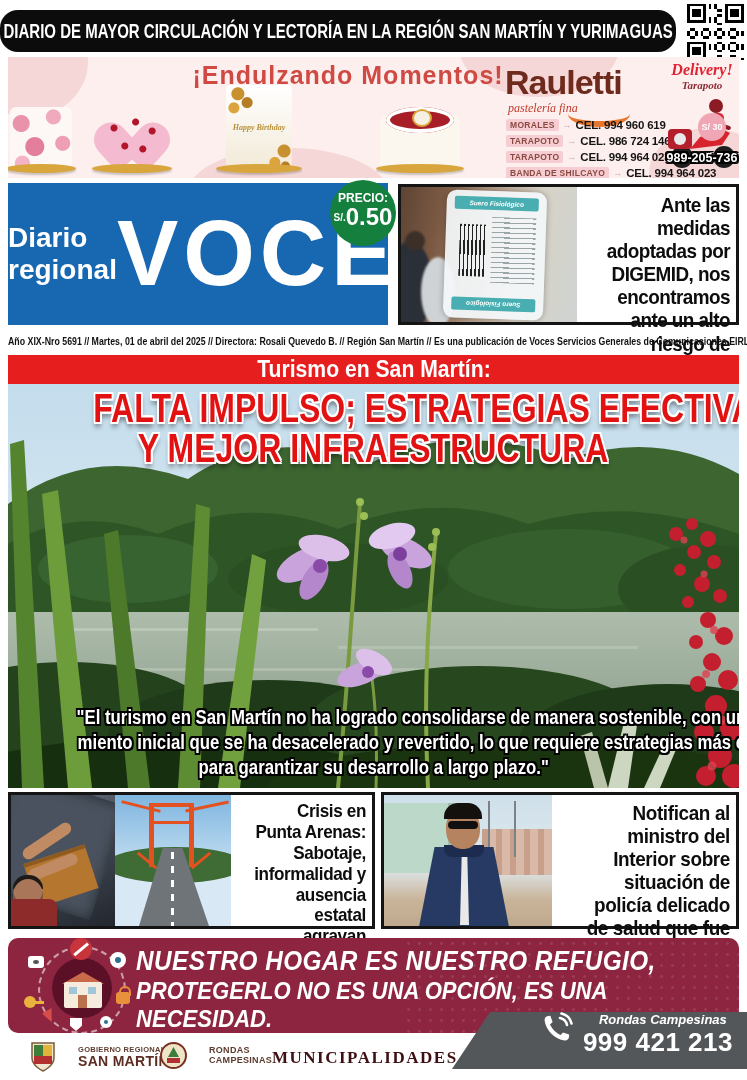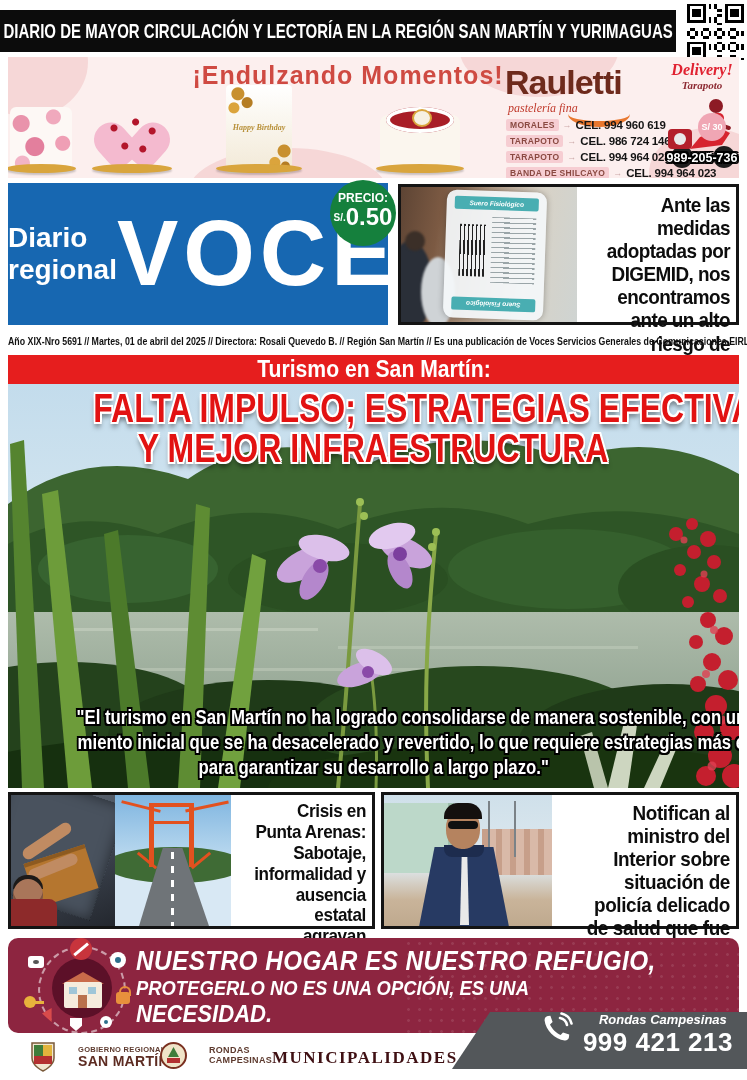--- a/index.html
+++ b/index.html
@@ -9,21 +9,21 @@
   .cond{display:inline-block;white-space:nowrap;transform:scaleX(var(--sx,.85));transform-origin:center center;}
   .cond-l{transform-origin:left center;}
   .cond-r{transform-origin:right center;}
   .ow{text-shadow:-2px -2px 0 #fff,2px -2px 0 #fff,-2px 2px 0 #fff,2px 2px 0 #fff,
       -2px 0 0 #fff,2px 0 0 #fff,0 -2px 0 #fff,0 2px 0 #fff,0 5px 6px rgba(0,0,0,.5);}
   .ob{text-shadow:-2px -2px 0 #000,2px -2px 0 #000,-2px 2px 0 #000,2px 2px 0 #000,
       -2px 0 0 #000,2px 0 0 #000,0 -2px 0 #000,0 2px 0 #000;}
 
   
   .top-banner{left:0;top:10px;width:676px;height:42px;background:#0c0c0c;color:#fff;
-    display:flex;align-items:center;justify-content:center;font-weight:bold;font-size:20px;}
+    display:flex;align-items:center;justify-content:center;font-weight:bold;font-size:20px;border-radius:18px;}
   .qr{left:686px;top:2px;width:59px;height:60px;background:#fff;padding:1px;box-sizing:border-box;}
 
   
   .ad{left:8px;top:57px;width:731px;height:121px;background:#fcefee;overflow:hidden;}
   .blob{position:absolute;background:#f6d7d7;border-radius:50%;}
   .ad-slogan{position:absolute;left:110px;top:4px;width:460px;text-align:center;
     color:#cf4a42;font-size:25px;font-weight:bold;letter-spacing:1px;}
   .cake{position:absolute;bottom:5px;}
   .plate{position:absolute;bottom:0;left:50%;transform:translateX(-50%);background:#d9a53d;border-radius:50%;height:9px;box-shadow:0 2px 2px rgba(0,0,0,.2);}
   .cake1-body{position:relative;width:62px;height:66px;border-radius:6px;background:#fdf8f5;
@@ -163,21 +163,21 @@
   .mini-lock{background:#e8903c;border-radius:3px;}
   .mini-lock:after{content:"";position:absolute;left:3px;top:-6px;width:8px;height:8px;border:2.5px solid #e8903c;border-bottom:none;border-radius:7px 7px 0 0;}
   .mini-cam{background:#fff;border-radius:3px;}
   .mini-cam:after{content:"";position:absolute;left:30%;top:30%;width:40%;height:40%;border-radius:50%;background:#555;}
   .mini-key{background:#e8b23c;}
   .mini-key:after{content:"";position:absolute;left:90%;top:42%;width:9px;height:2.5px;background:#e8b23c;}
   .mini-horn{background:#d84b4b;clip-path:polygon(0 40%,60% 0,60% 100%);border-radius:0;}
   .mini-shield{background:#fff;clip-path:polygon(0 0,100% 0,100% 60%,50% 100%,0 60%);border-radius:0;}
   .footer-text{position:absolute;left:128px;top:8px;color:#fff;font-style:italic;font-weight:900;}
   .ft1{font-size:27px;letter-spacing:.5px;}
-  .ft2{font-size:20px;}
+  .ft2{font-size:24px;}
   .ft3{font-size:24px;}
 
   .gray-panel{left:452px;top:1012px;width:295px;height:57px;background:#53575a;
     clip-path:polygon(38px 0,100% 0,100% 100%,0 100%);display:flex;justify-content:flex-end;
     gap:10px;z-index:6;padding-right:14px;box-sizing:border-box;}
   .gp-texts{text-align:left;color:#fff;}
   .gp-label{font-size:13px;font-style:italic;font-weight:bold;padding-left:16px;}
   .gp-phone{font-size:26px;font-weight:900;letter-spacing:.5px;}
 
   .logo-item{position:absolute;display:flex;align-items:center;gap:22px;}

